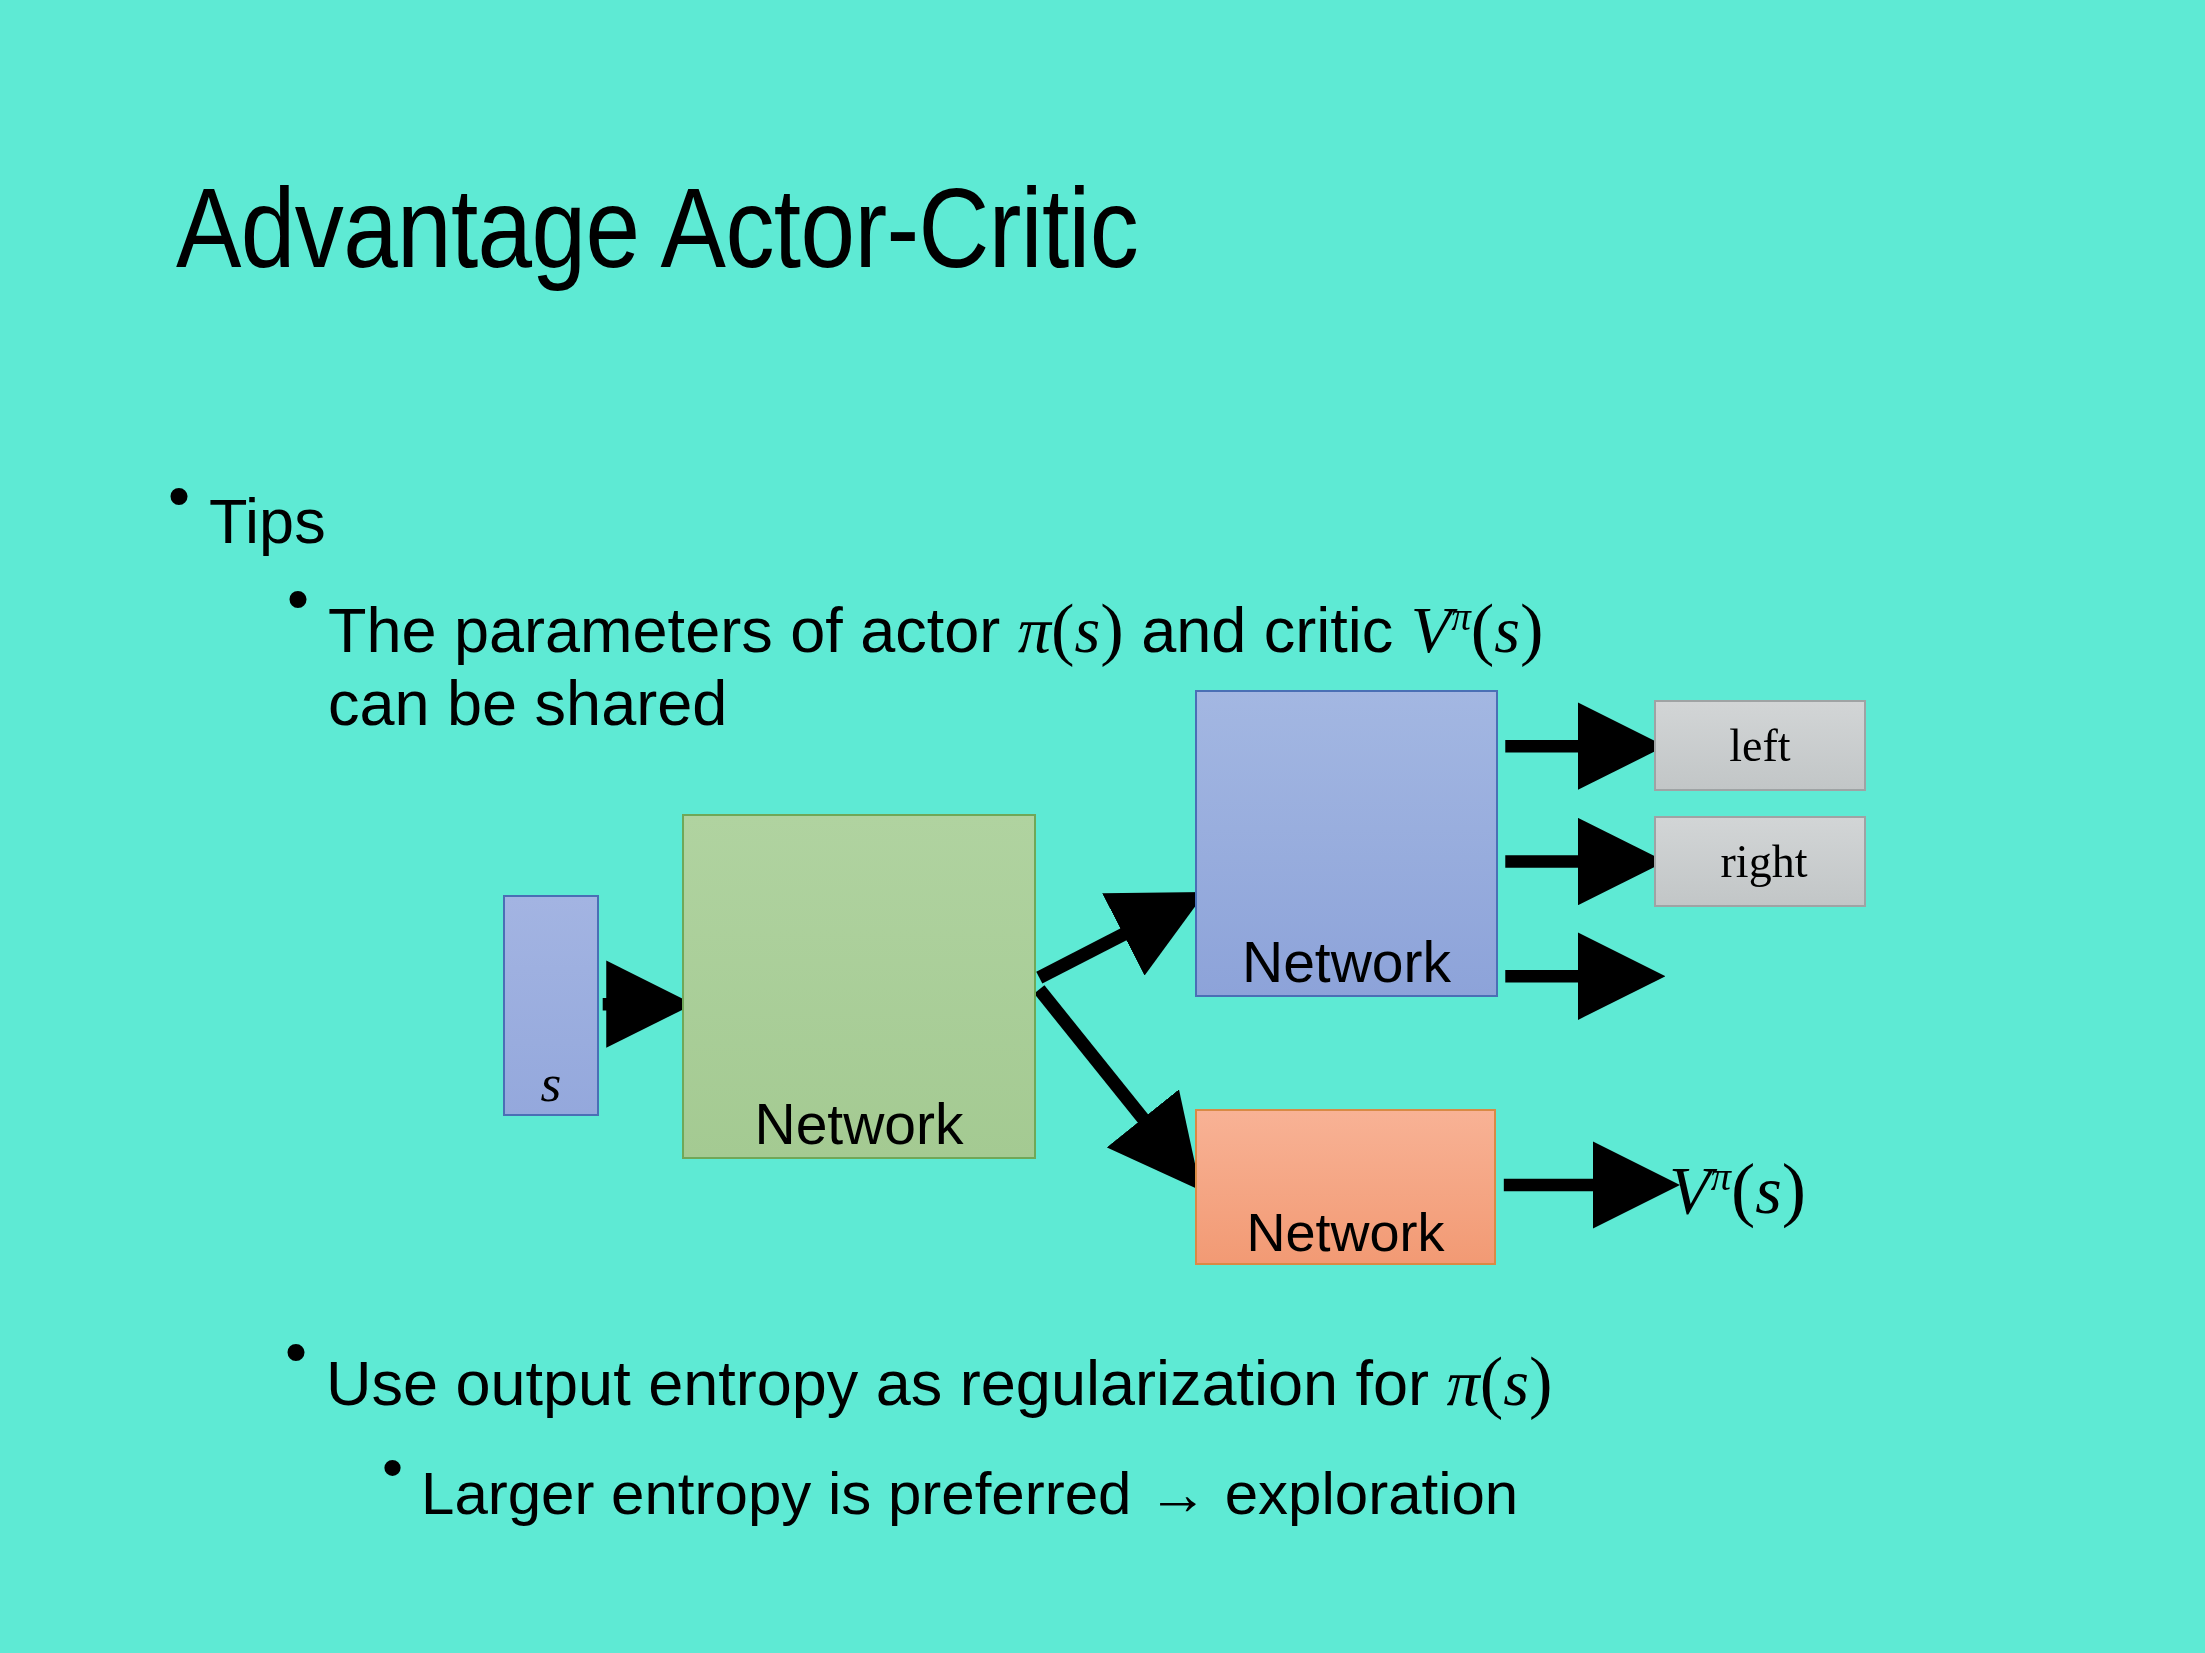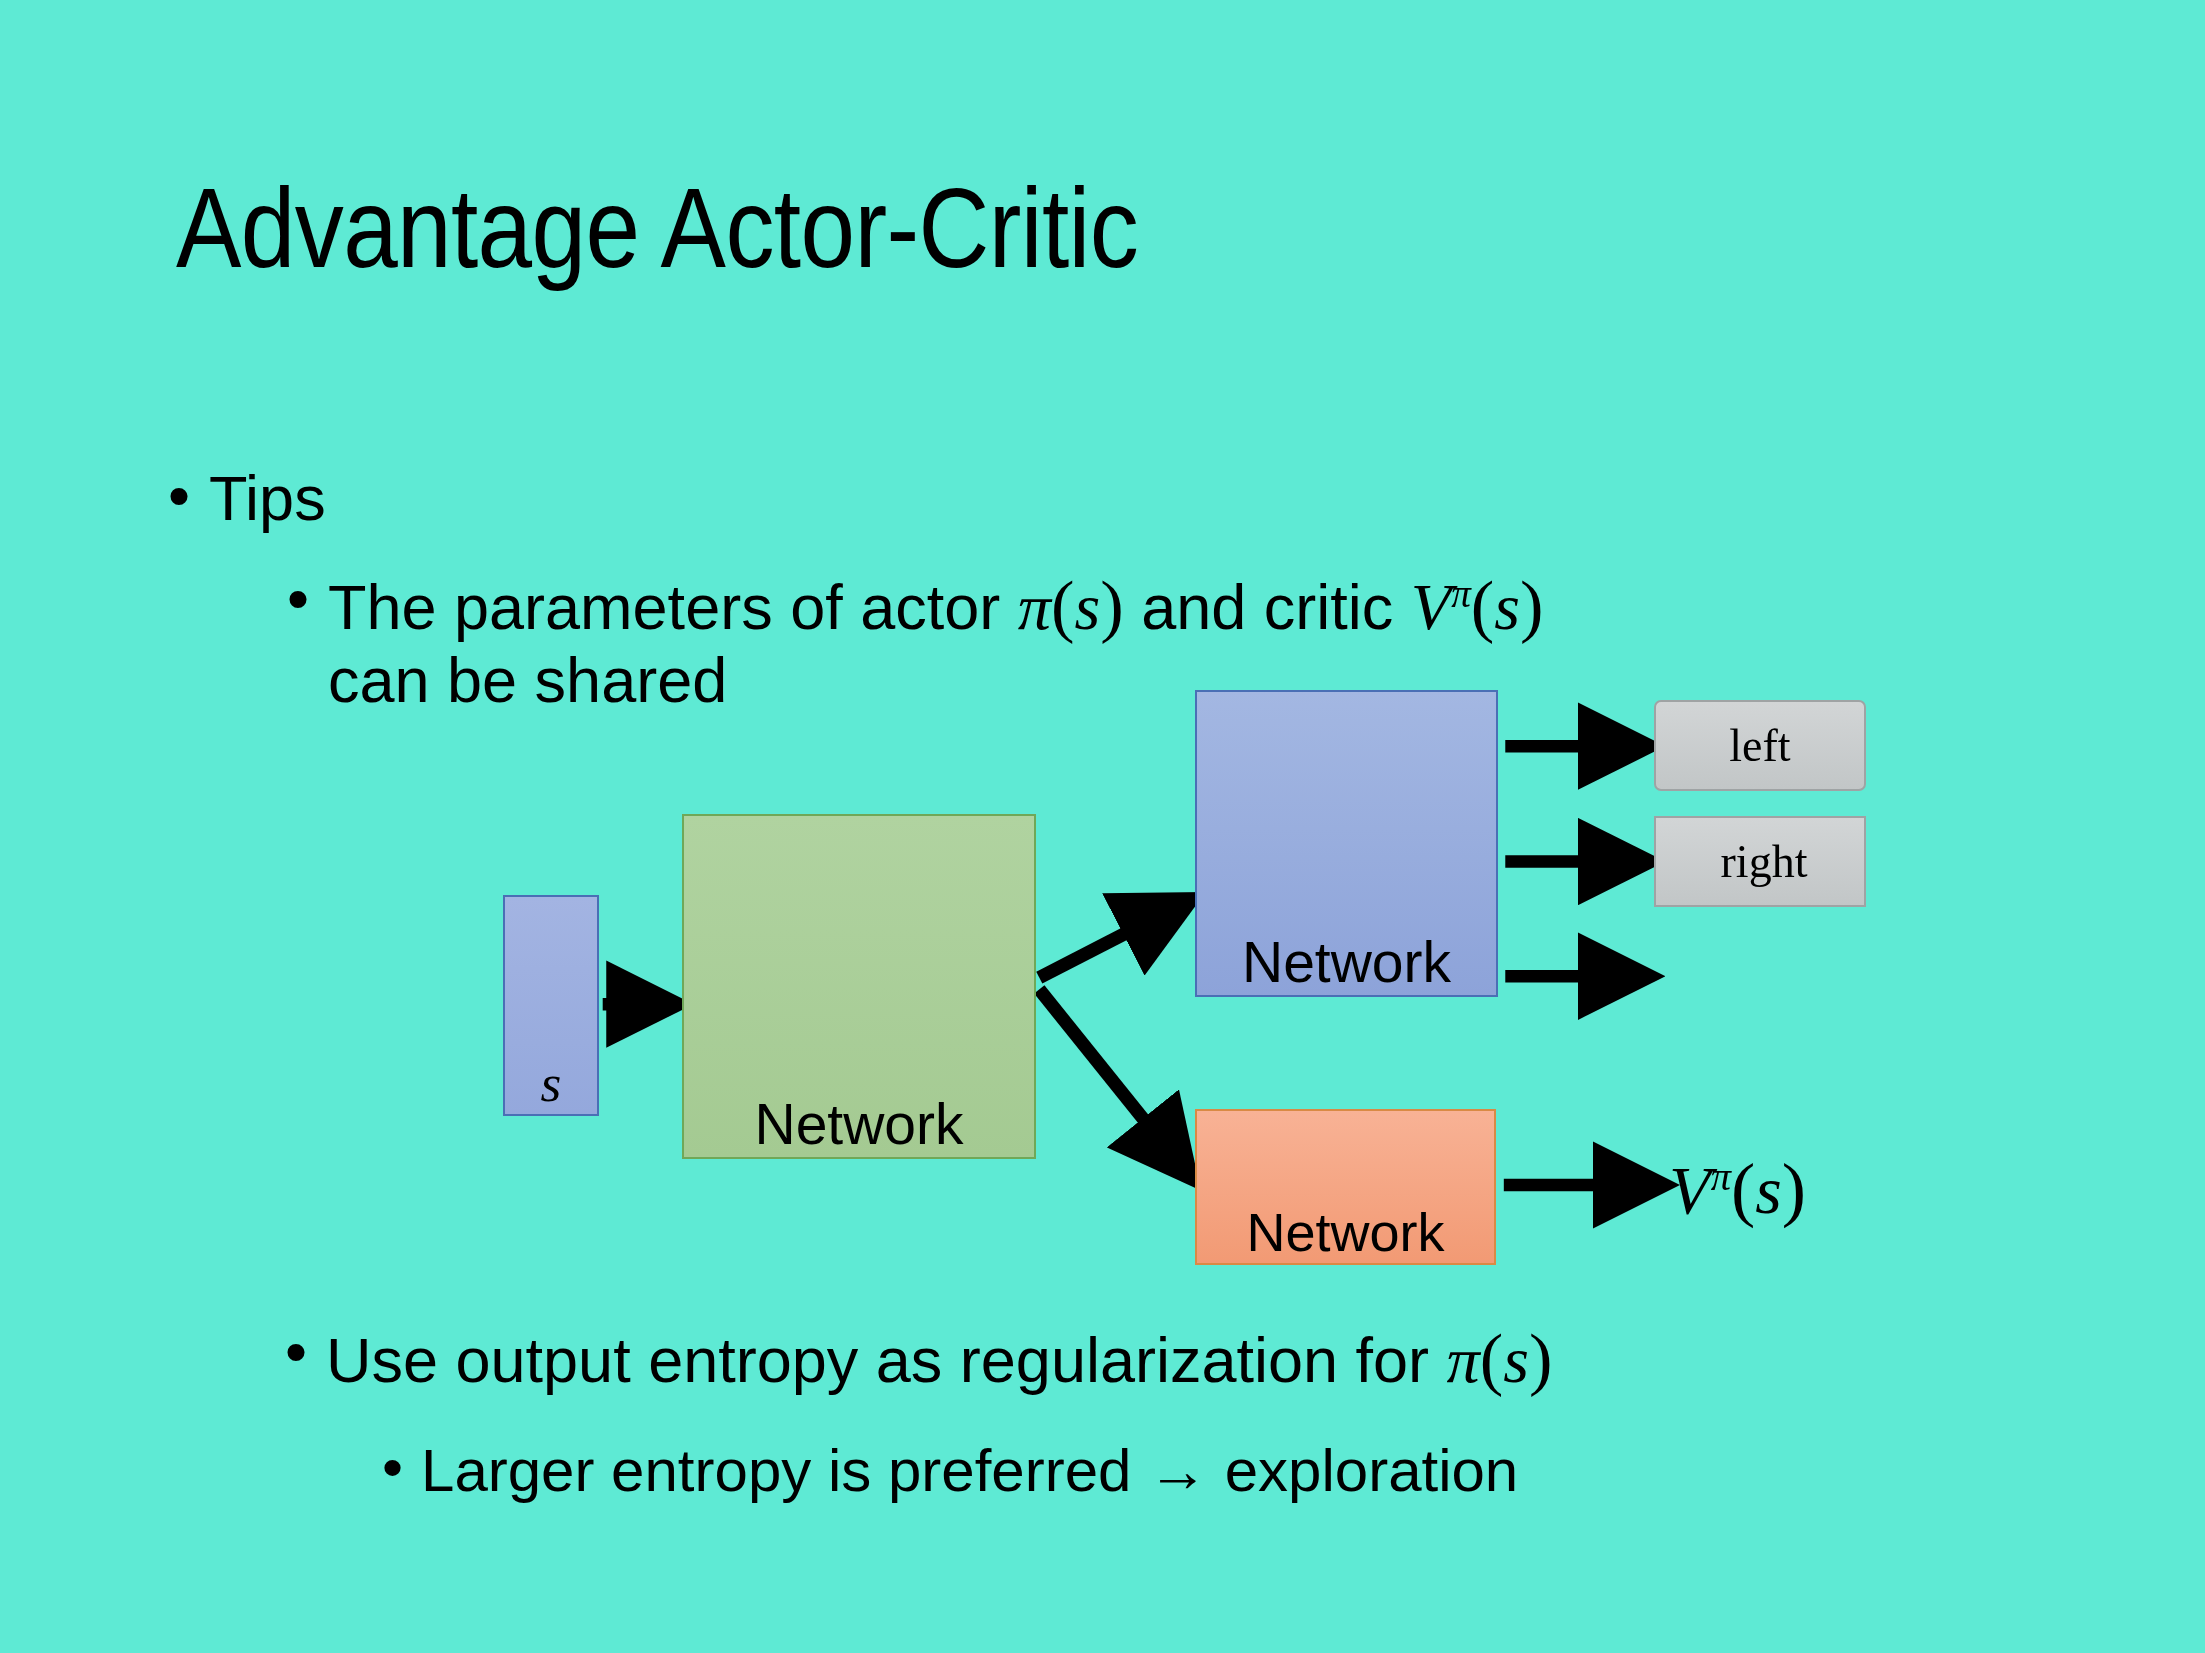--- a/index.html
+++ b/index.html
@@ -49,20 +49,21 @@
     flex: 0 0 auto;
     font-size: 1em;
     line-height: 1;
     margin-right: 0.30em;
     transform: translateY(0.02em);
   }
   .bullet-text {
     flex: 0 1 auto;
     line-height: 1.12;
     white-space: normal;
+    margin-top: 23px;
   }
 
   #b-tips {
     left: 168px;
     top: 463px;
     font-size: 63px;
   }
   #b-params {
     left: 287px;
     top: 566px;
@@ -173,21 +174,21 @@
     align-items: center;
     justify-content: center;
     width: 212px;
     height: 91px;
     background: linear-gradient(180deg, #d2d5d6 0%, #c2c6c7 100%);
     border: 2.2px solid #9fa3a4;
     font-family: "Liberation Serif", serif;
     font-size: 46px;
     color: #000000;
   }
-  #abox-left  { left: 1654px; top: 700px; border-radius: 7px; }
+  #abox-left  { left: 1654px; top: 700px; }
   #abox-right { left: 1654px; top: 816px; padding-left: 8px; }
   #abox-fire  { left: 1654px; top: 931px; }
 
   #vpi-label {
     position: absolute;
     left: 1669px;
     top: 1147px;
     font-size: 65px;
     color: #000000;
     white-space: nowrap;

